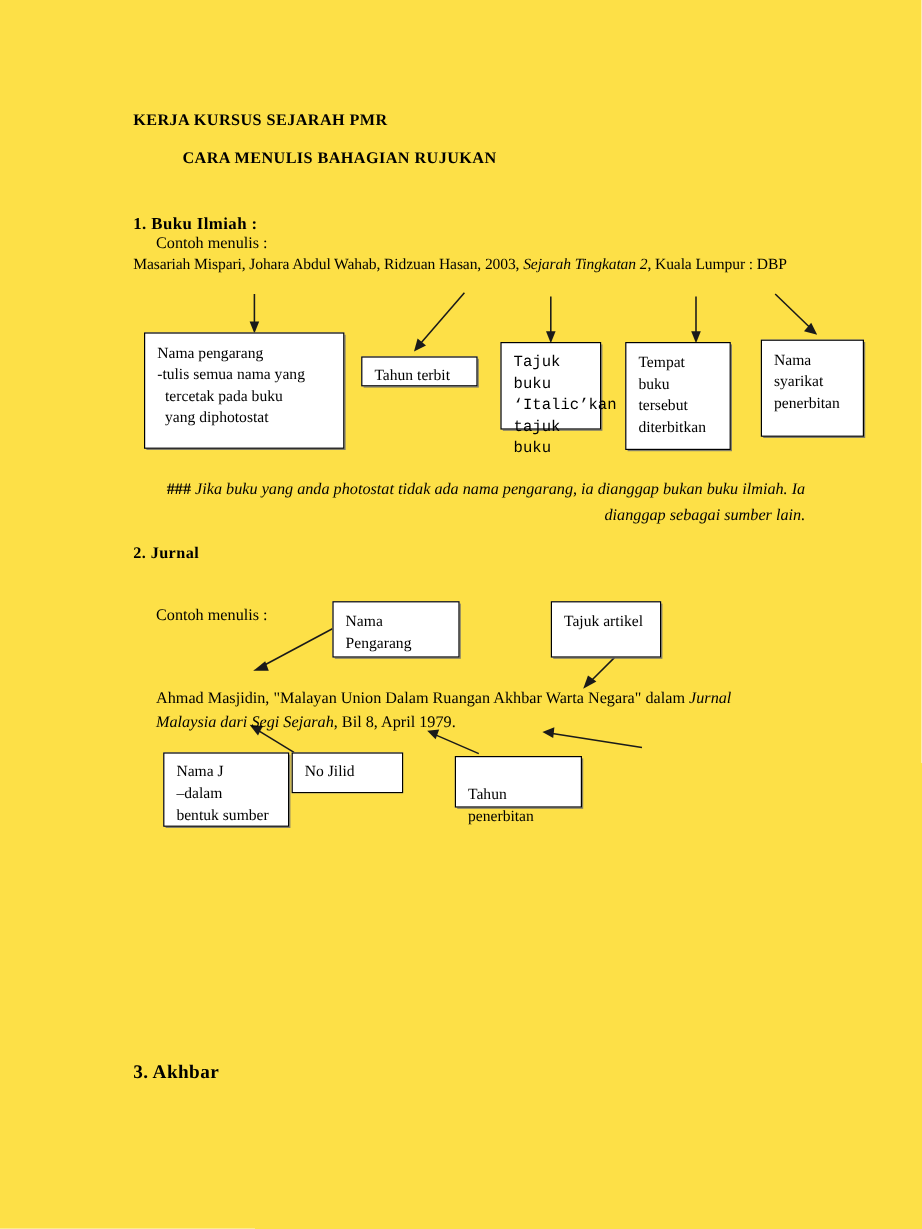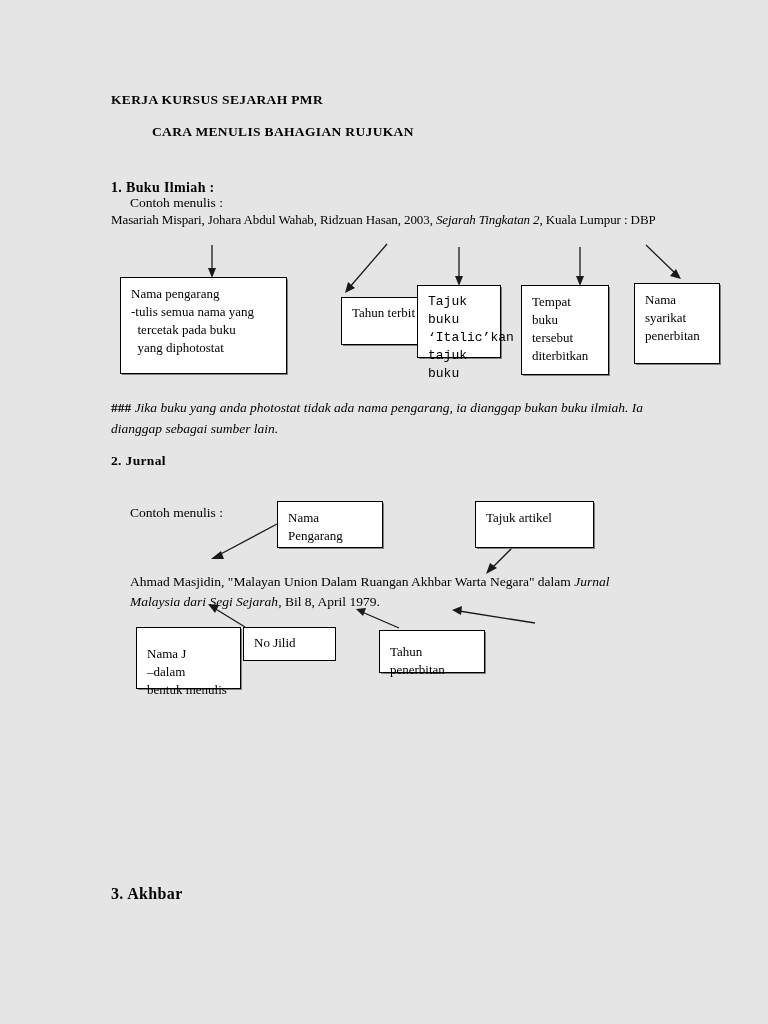--- a/index.html
+++ b/index.html
@@ -9,21 +9,21 @@
     background: #ffffff;
   }
   body {
     font-family: "Liberation Serif", serif;
     color: #000000;
   }
   #page {
     position: relative;
     width: 768px;
     height: 1024px;
-    background: #e5e5e5;
+    background: #fde047;
     overflow: hidden;
   }
 
   
   .abs { position: absolute; }
 
   .doc-title,
   .doc-subtitle,
   .sect-heading {
     font-weight: bold;
@@ -56,20 +56,21 @@
     letter-spacing: -0.1px;
   }
   .citation-book i { font-style: italic; }
 
   .note-block {
     left: 111px; top: 398px;
     width: 560px;
     font-size: 13.5px;
     font-style: italic;
     line-height: 1.52;
+    text-align: right;
   }
   .note-block .hashes { font-style: normal; font-weight: bold; }
 
   .citation-journal {
     left: 130px; top: 572px;
     width: 520px;
     font-size: 13.5px;
     line-height: 1.5;
   }
   .citation-journal i { font-style: italic; }
@@ -81,31 +82,31 @@
     border: 1px solid #000000;
     background: #ffffff;
     font-size: 13px;
     line-height: 1.38;
     padding: 7px 8px 4px 10px;
     box-shadow: 1.5px 1.5px 0 -0.5px rgba(110,110,110,0.85);
   }
   .box.noshadow { box-shadow: none; margin-left: 47px; }
 
   .b-nama-pengarang { left: 120px; top: 277px; width: 167px; height: 97px; }
-  .b-tahun-terbit   { left: 301px; top: 297px; width: 97px;  height: 48px; padding-top: 6px; margin-left: 40px; }
+  .b-tahun-terbit   { left: 301px; top: 297px; width: 97px;  height: 25px; padding-top: 6px; }
   .b-tajuk-buku     { left: 417px; top: 285px; width: 84px;  height: 73px; font-family: Liberation Mono, monospace; }
   .b-tempat-buku    { left: 521px; top: 285px; width: 88px;  height: 90px; }
   .b-nama-syarikat  { left: 634px; top: 283px; width: 86px;  height: 81px; }
 
   .b-nama-peng-2    { left: 277px; top: 501px; width: 106px; height: 47px; }
-  .b-tajuk-artikel  { left: 475px; top: 501px; width: 119px; height: 47px; }
-
-  .b-nama-jurnal    { left: 136px; top: 627px; width: 105px; height: 62px; padding-top: 17px; }
+  .b-tajuk-artikel  { left: 459px; top: 501px; width: 92px; height: 47px; }
+
+  .b-nama-jurnal    { left: 136px; top: 627px; width: 105px; height: 62px; padding-top: 6px; }
   .b-no-jilid       { left: 196px; top: 627px; width: 93px;  height: 34px; padding-top: 6px; z-index: 5; }
-  .b-tahun-penerbit { left: 379px; top: 630px; width: 106px; height: 43px; padding-top: 12px; }
+  .b-tahun-penerbit { left: 379px; top: 630px; width: 106px; height: 43px; padding-top: 22px; }
 
   
   #arrows {
     position: absolute;
     left: 0; top: 0;
     width: 768px; height: 1024px;
     pointer-events: none;
   }
   #arrows line { stroke: #1a1a1a; stroke-width: 1.3; }
   .arrowhead { fill: #1a1a1a; }
@@ -227,21 +228,21 @@
     <div>Tajuk artikel</div>
   </div>
 
   <div class="abs citation-journal">
     <span>Ahmad Masjidin, "Malayan Union Dalam Ruangan Akhbar Warta Negara" dalam </span><i>Jurnal Malaysia dari Segi Sejarah</i><span>, Bil 8, April 1979.</span>
   </div>
 
   <div class="box b-nama-jurnal">
     <div>Nama J</div>
     <div>–dalam</div>
-    <div>bentuk menulis</div>
+    <div>bentuk sumber</div>
   </div>
 
   <div class="box b-no-jilid noshadow">
     <div>No Jilid</div>
   </div>
 
   <div class="box b-tahun-penerbit">
     <div>Tahun</div>
     <div>penerbitan</div>
   </div>

